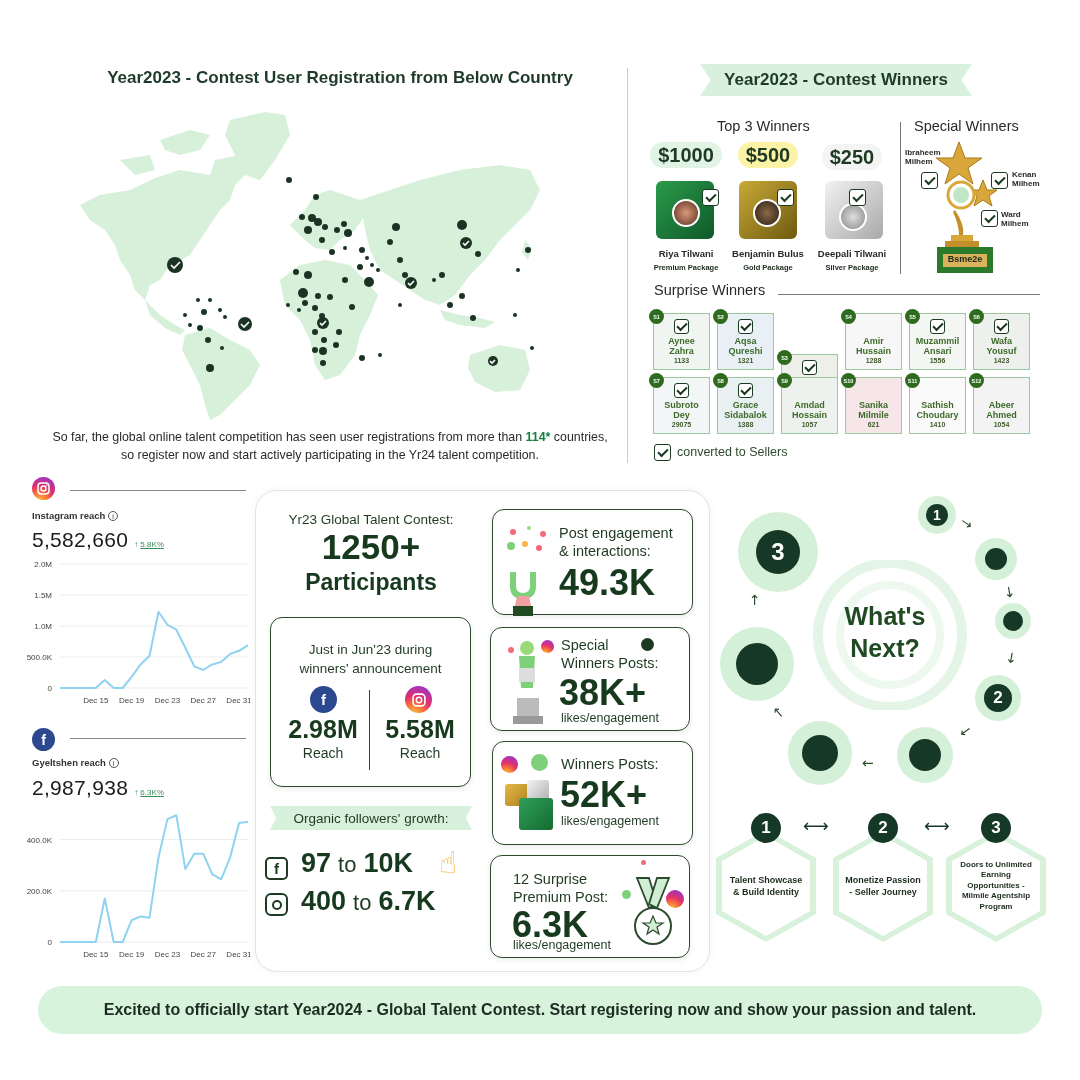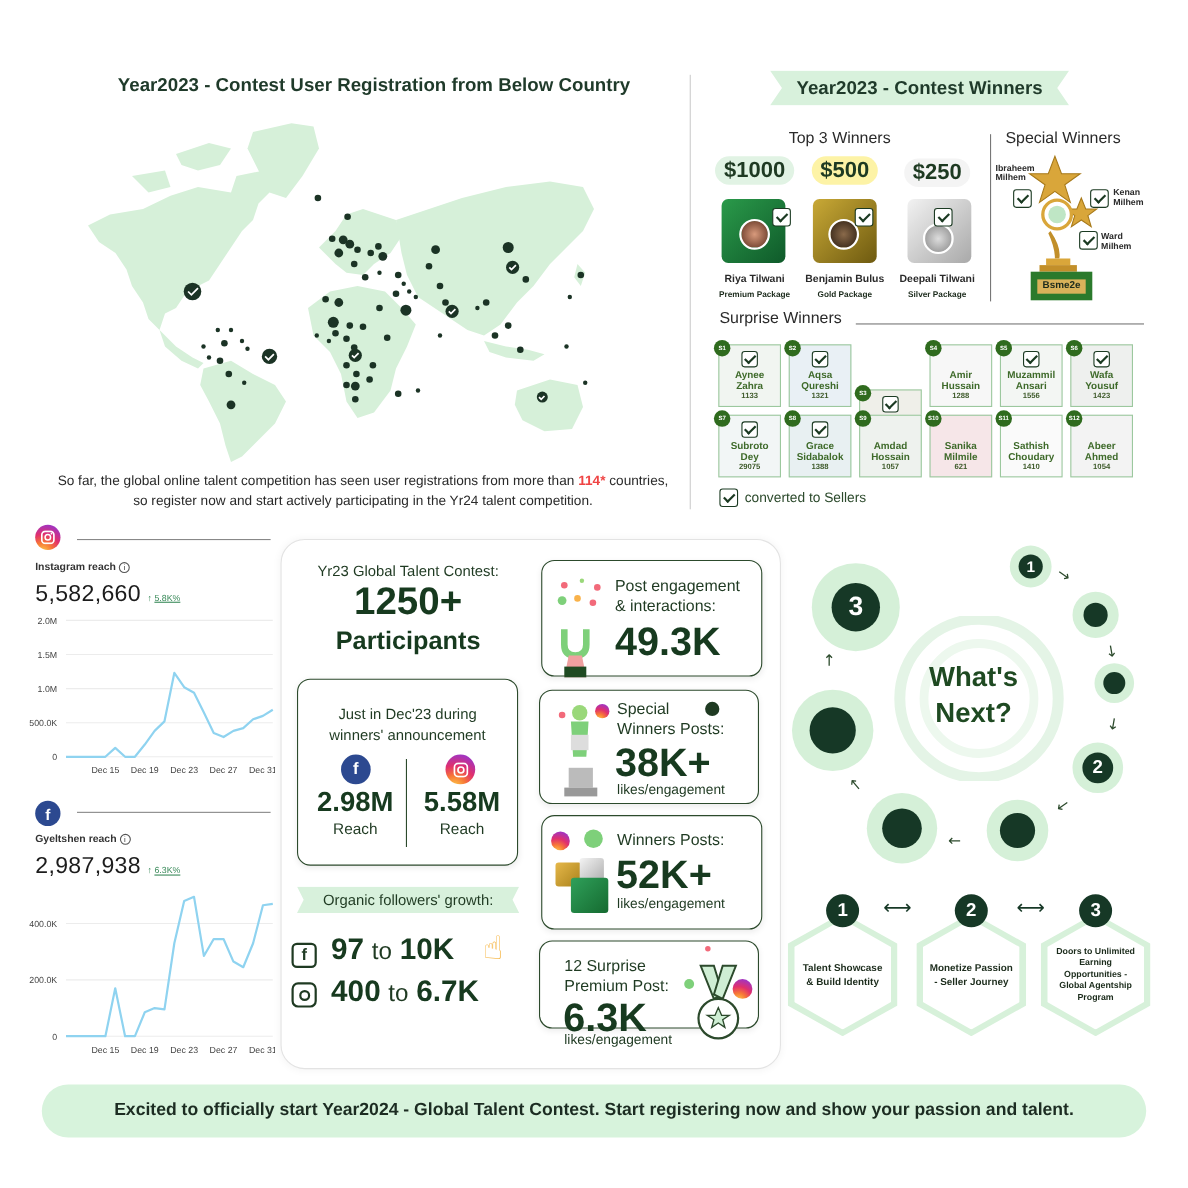--- a/index.html
+++ b/index.html
@@ -4,21 +4,21 @@
 <style>
 *{box-sizing:border-box;margin:0;padding:0}
 html,body{width:1080px;height:1080px;background:#fff;overflow:hidden}
 body{font-family:"DejaVu Sans","Liberation Sans",sans-serif;color:#1c3b22;position:relative}
 .abs{position:absolute}
 
 
 #map-title{left:60px;top:68px;width:560px;text-align:center;font-size:17px;font-weight:bold;color:#1f3a2a;font-family:"Liberation Sans",sans-serif}
 #map-svg{left:60px;top:100px}
 #map-caption{left:40px;top:428px;width:580px;text-align:center;font-size:12.4px;line-height:18px;color:#2a2a2a;font-family:"Liberation Sans",sans-serif}
-#map-caption b{color:#ef4444}
+#map-caption b{color:#15803d}
 .vline{left:627px;top:68px;width:1px;height:395px;background:#ccc}
 
 
 #win-banner{left:700px;top:64px;width:272px;height:32px;background:#d8f1dc;clip-path:polygon(0 0,100% 0,96% 50%,100% 100%,0 100%,4% 50%);display:flex;align-items:center;justify-content:center;font-family:"Liberation Sans",sans-serif;font-weight:bold;font-size:17px;color:#1f3a2a}
 .sec-h{font-family:"Liberation Sans",sans-serif;font-size:14.5px;color:#2a2a2a}
 .prize{font-family:"Liberation Sans",sans-serif;font-weight:bold;font-size:20px;color:#1e3a22;border-radius:14px;padding:2px 8px}
 .gift{width:58px;height:58px;border-radius:6px;position:absolute}
 .avatar{width:28px;height:28px;border-radius:50%;border:2px solid #fff;position:absolute}
 .cbx{width:17px;height:17px;border:1.6px solid #1b3a22;border-radius:3px;background:#fff;display:flex;align-items:center;justify-content:center;position:absolute}
 .cbx::after{content:"";width:8px;height:4px;border-left:2px solid #1b3a22;border-bottom:2px solid #1b3a22;transform:rotate(-45deg) translate(1px,-1px)}
@@ -387,21 +387,21 @@
   </svg>
 
 <div class="abs" id="mid-panel"></div>
 
 <div class="abs ctxt" style="left:262px;top:512px;width:218px;text-align:center;font-size:13.5px">Yr23 Global Talent Contest:</div>
 <div class="abs bignum" style="left:262px;top:527px;width:218px;text-align:center;font-size:35px">1250+</div>
 <div class="abs bignum" style="left:262px;top:569px;width:218px;text-align:center;font-size:23px">Participants</div>
 
 <div class="card" style="left:270px;top:617px;width:201px;height:170px">
   <div class="ctxt" style="position:absolute;top:22px;width:100%;text-align:center;font-size:13.5px;line-height:19px">
-    <div>Just in Dec'23 during</div>
+    <div>Just in Jun'23 during</div>
     <div>winners' announcement</div>
   </div>
   <div class="social-circle fb-bg" style="position:absolute;left:39px;top:68px;width:27px;height:27px">
       <span style="color:#fff;font-weight:bold;font-size:15px;font-family:'Liberation Sans',sans-serif">f</span>
     </div>
   <div class="social-circle ig-grad" style="position:absolute;left:134px;top:68px;width:27px;height:27px">
     <svg width="14" height="14" viewBox="0 0 13 13">
         <rect x="1" y="1" width="11" height="11" rx="3.2" fill="none" stroke="#fff" stroke-width="1.5"></rect>
         <circle cx="6.5" cy="6.5" r="2.5" fill="none" stroke="#fff" stroke-width="1.4"></circle>
       </svg>
@@ -473,21 +473,21 @@
   <div class="social-circle ig-grad" style="position:absolute;left:8px;top:14px;width:17px;height:17px"></div>
   <div style="position:absolute;left:38px;top:12px;width:17px;height:17px;border-radius:50%;background:#7ed07a"></div>
   <div style="position:absolute;left:12px;top:42px;width:24px;height:22px;background:linear-gradient(135deg,#e6b84a,#a8801a);border-radius:3px"></div>
   <div style="position:absolute;left:34px;top:38px;width:22px;height:24px;background:linear-gradient(135deg,#f4f4f4,#aaa);border-radius:3px"></div>
   <div style="position:absolute;left:26px;top:56px;width:34px;height:32px;background:linear-gradient(135deg,#2fa05a,#156a30);border-radius:3px"></div>
   <div class="ctxt" style="position:absolute;left:68px;top:14px;font-size:14.5px">Winners Posts:</div>
   <div class="bignum" style="position:absolute;left:67px;top:32px;font-size:36px">52K+</div>
   <div class="ctxt" style="position:absolute;left:68px;top:72px;font-size:12.5px">likes/engagement</div>
 </div>
 
-<div class="card" style="left:490px;top:855px;width:200px;height:80px">
+<div class="card" style="left:490px;top:855px;width:200px;height:103px">
   <div class="ctxt" style="position:absolute;left:22px;top:14px;font-size:14.5px;line-height:18px">
     <div>12 Surprise</div>
     <div>Premium Post:</div>
   </div>
   <div class="bignum" style="position:absolute;left:21px;top:48px;font-size:36px">6.3K</div>
   <div class="ctxt" style="position:absolute;left:22px;top:82px;font-size:12.5px">likes/engagement</div>
   <svg style="position:absolute;left:140px;top:20px" width="45" height="75" viewBox="0 0 45 75">
     <path d="M6 2 L18 2 L26 28 L18 32 Z" fill="#cfeed4" stroke="#2c4a2c" stroke-width="1.8"></path>
     <path d="M38 2 L26 2 L18 28 L26 32 Z" fill="#cfeed4" stroke="#2c4a2c" stroke-width="1.8"></path>
     <circle cx="22" cy="50" r="18" fill="#fff" stroke="#2c4a2c" stroke-width="2"></circle>
@@ -546,17 +546,17 @@
 <div class="step-dot" style="left:751px;top:813px">1</div>
 <div class="abs" style="left:803px;top:815px;font-size:18px;color:#163826">⟷</div>
 
 <div class="hex" style="left:833px;top:830px">
     <div class="inner">Monetize Passion - Seller Journey</div>
   </div>
 <div class="step-dot" style="left:868px;top:813px">2</div>
 <div class="abs" style="left:924px;top:815px;font-size:18px;color:#163826">⟷</div>
 
 <div class="hex" style="left:946px;top:830px">
-    <div class="inner" style="font-size:8px;line-height:10.5px">Doors to Unlimited Earning Opportunities - Global Agentship Program</div>
+    <div class="inner" style="font-size:8px;line-height:10.5px">Doors to Unlimited Earning Opportunities - Milmile Agentship Program</div>
   </div>
 <div class="step-dot" style="left:981px;top:813px">3</div>
 
 <div class="abs" id="footer">Excited to officially start Year2024 - Global Talent Contest. Start registering now and show your passion and talent.</div>
 
 </body></html>

